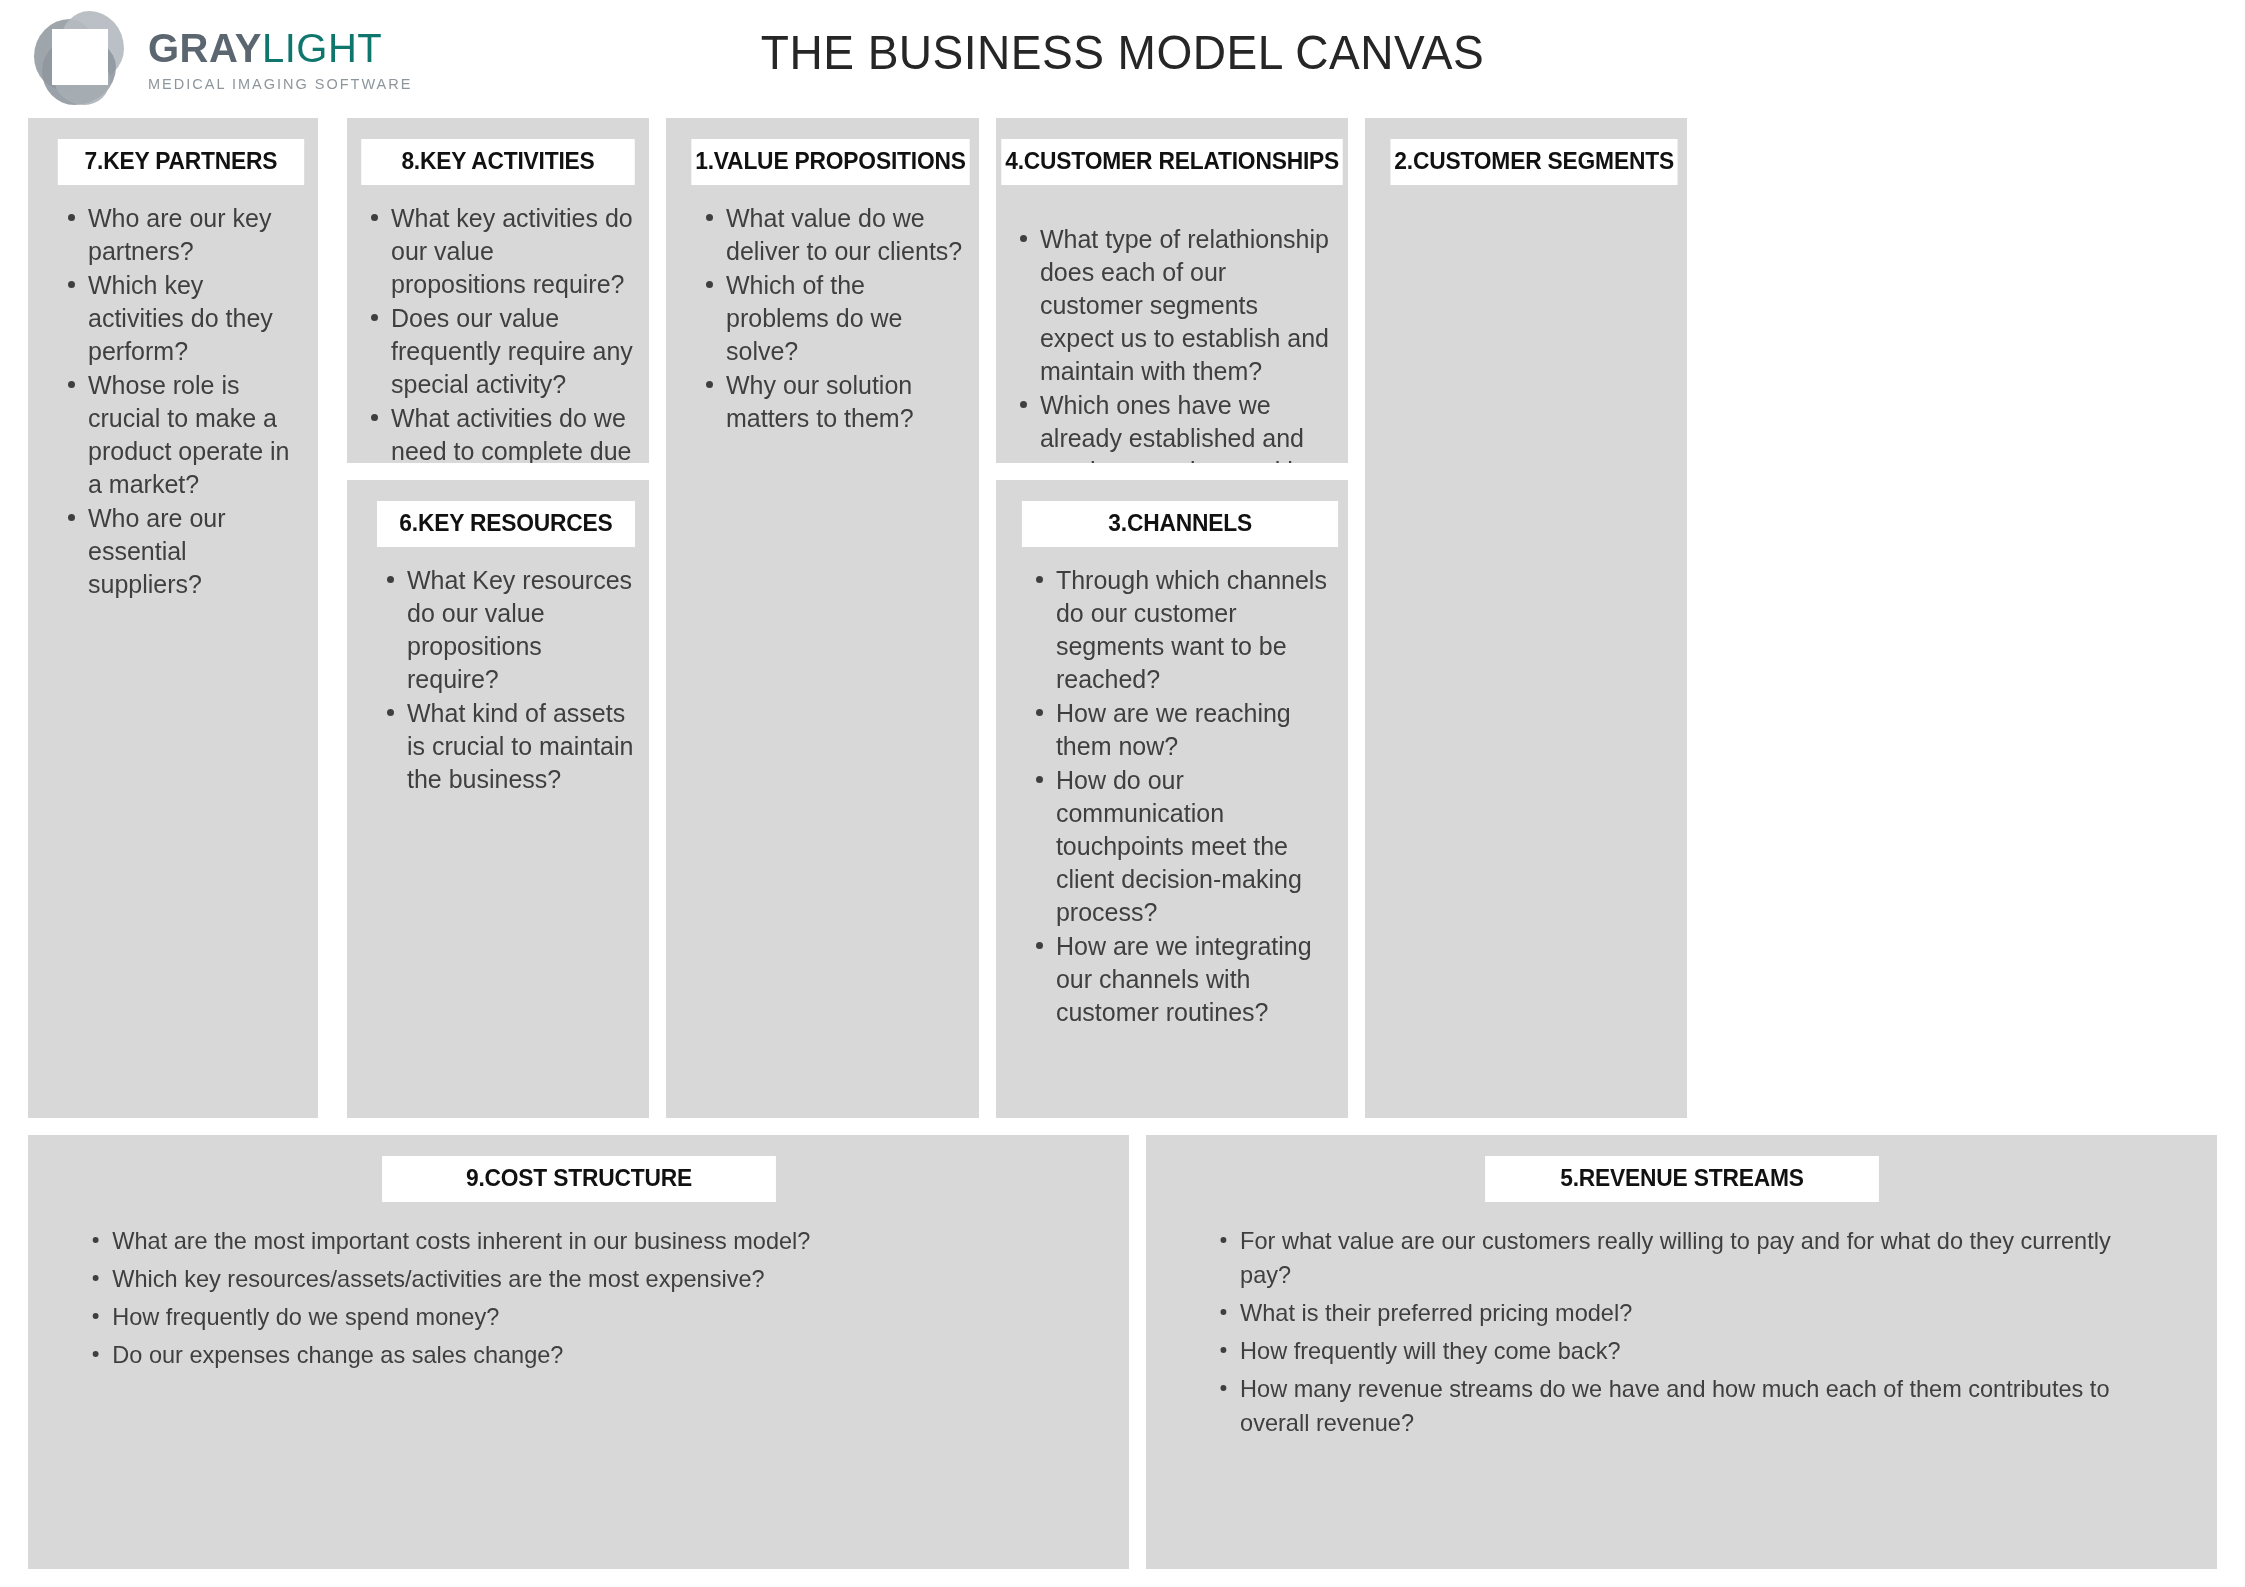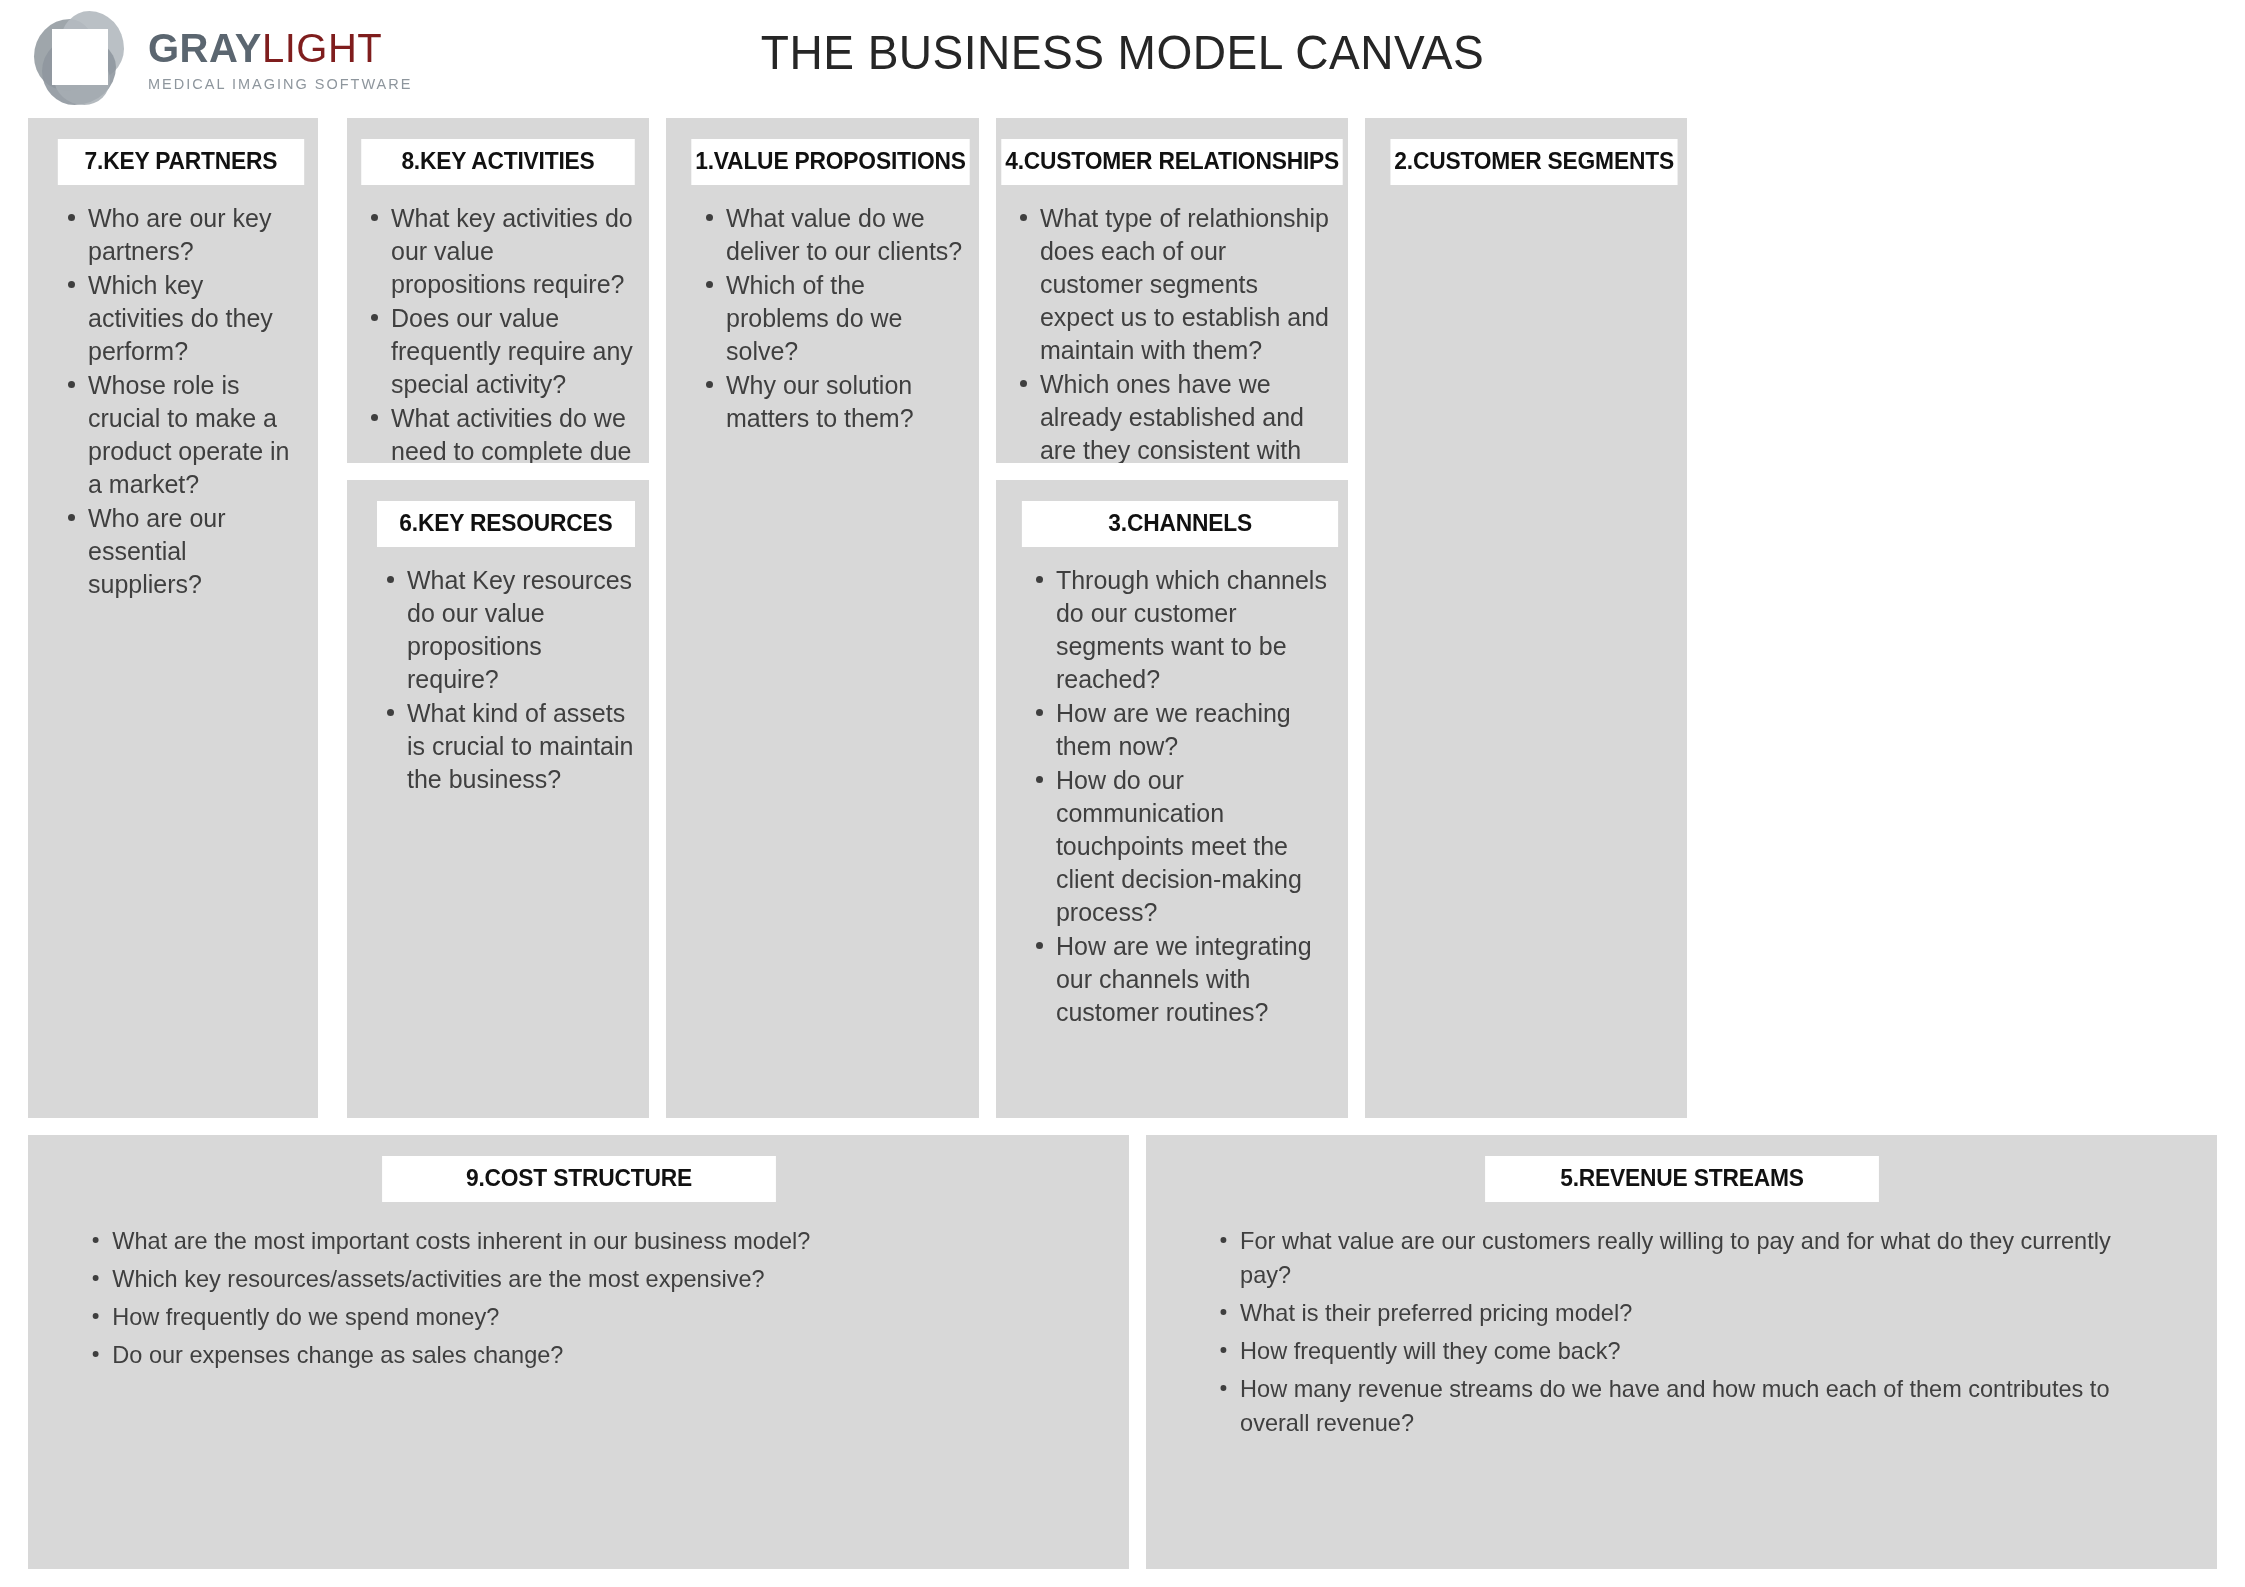--- a/index.html
+++ b/index.html
@@ -55,21 +55,21 @@
     padding-top: 2px;
   }
 
   .brand-word {
     font-size: 40px;
     letter-spacing: 0.5px;
     font-weight: 400;
     white-space: nowrap;
   }
   .brand-word .b1 { color: #5b6670; font-weight: 700; }
-  .brand-word .b2 { color: #7f1d1d; font-weight: 300; }
+  .brand-word .b2 { color: #0f766e; font-weight: 300; }
 
   .brand-sub {
     font-size: 14.5px;
     color: #8e969d;
     letter-spacing: 2.0px;
     margin-top: 9px;
     font-weight: 400;
     white-space: nowrap;
   }
 
@@ -292,21 +292,21 @@
         <div class="box-head head-inset-s">1.VALUE PROPOSITIONS</div>
         <ul class="bullets">
           <li>What value do we deliver to our clients?</li>
           <li>Which of the problems do we solve?</li>
           <li>Why our solution matters to them?</li>
         </ul>
       </div>
     </div>
 
     <div class="col col-cr">
-      <div class="box" style="flex:0 0 345px;">
+      <div class="box" style="flex:0 0 345px;gap:21px;">
         <div class="box-head head-full">4.CUSTOMER RELATIONSHIPS</div>
         <ul class="bullets">
           <li>What type of relathionship does each of our customer segments expect us to establish and maintain with them?</li>
           <li>Which ones have we already established and are they consistent with our business model?</li>
 
         </ul>
       </div>
       <div class="box box-fill">
         <div class="box-head head-inset-s">3.CHANNELS</div>
         <ul class="bullets">

